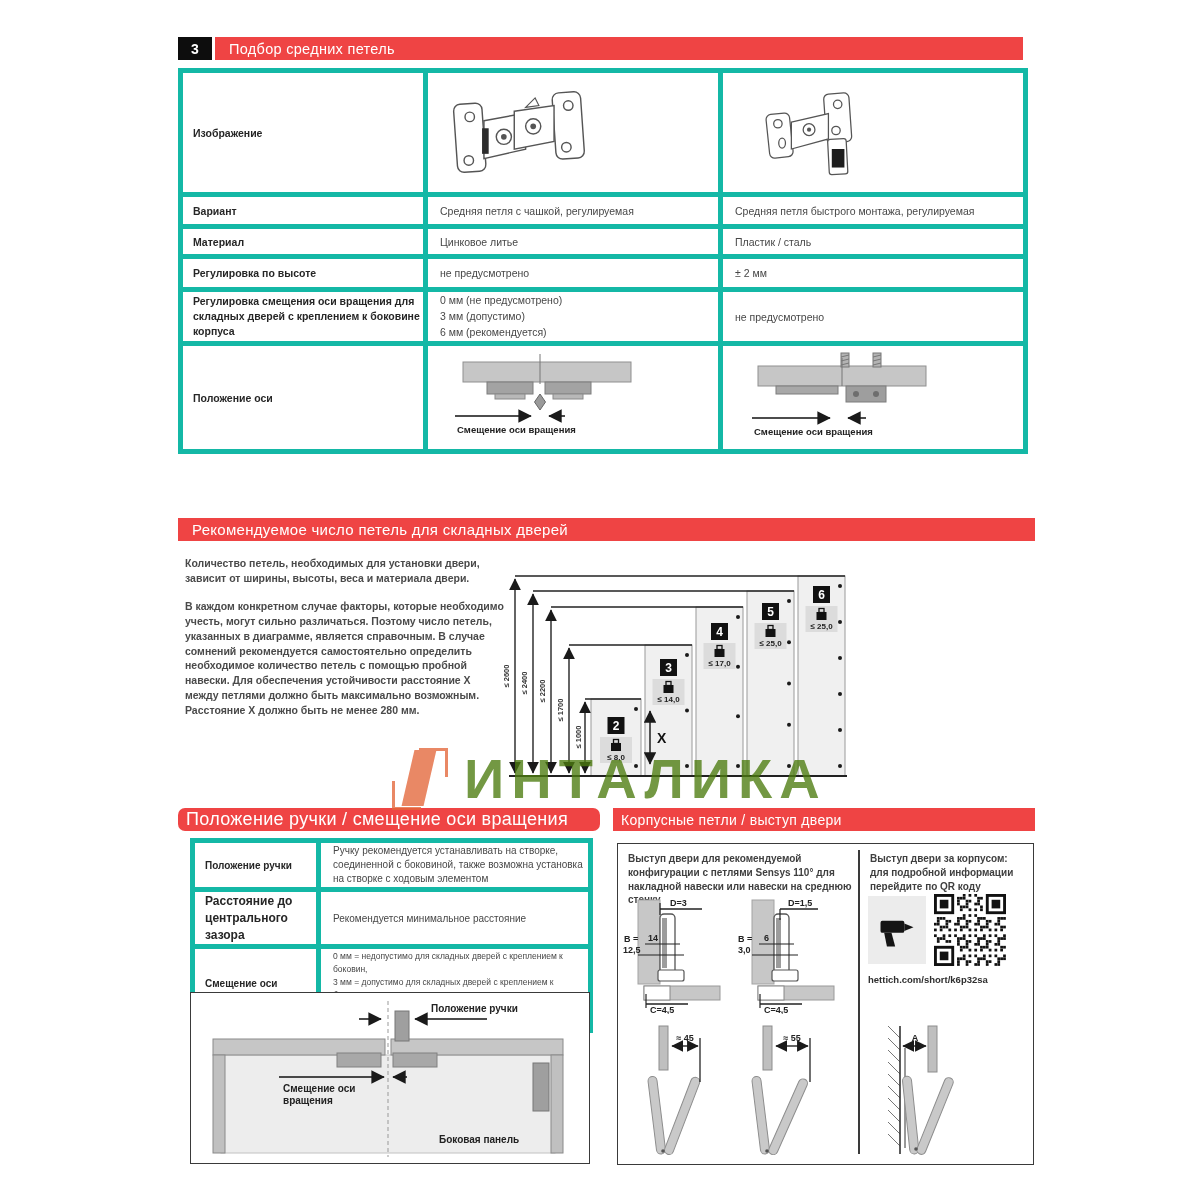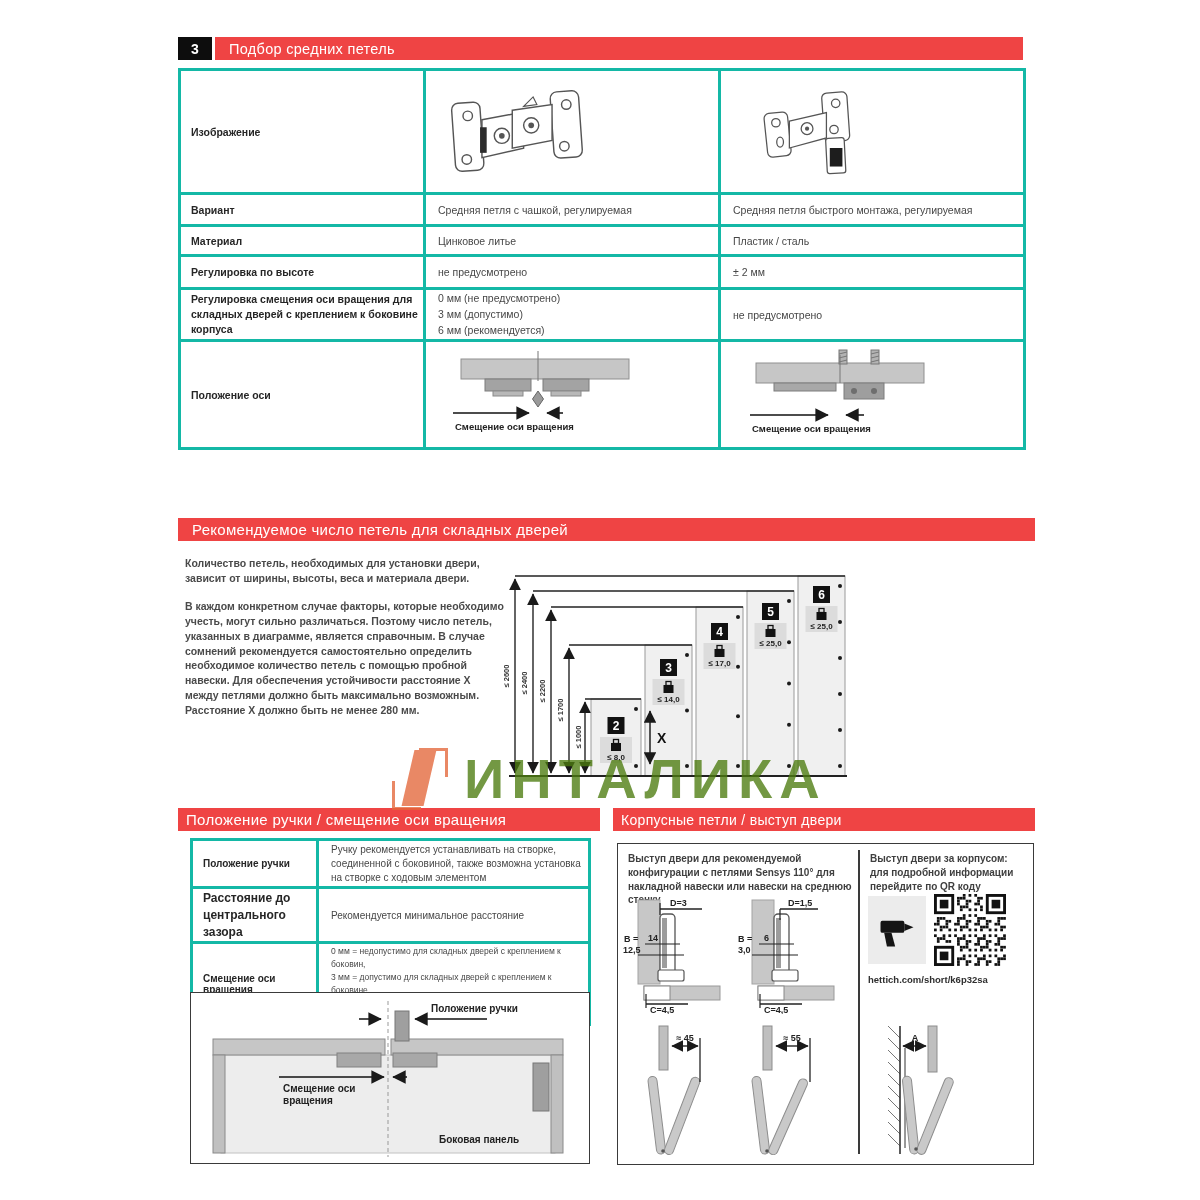--- a/index.html
+++ b/index.html
@@ -4,21 +4,21 @@
 <style>
   html,body{margin:0;padding:0;}
   body{width:1200px;height:1200px;background:#ffffff;font-family:"Liberation Sans",sans-serif;position:relative;overflow:hidden;color:#3a3a3a;}
   .page{position:absolute;inset:0;}
   
   .sec-header{position:absolute;display:flex;height:23px;}
   .sec-num{width:34px;background:#0d0d0d;color:#fff;display:flex;align-items:center;justify-content:center;font-size:14px;font-weight:700;margin-right:3px;}
   .sec-title{flex:1;background:#ef4444;color:#fff;display:flex;align-items:center;padding-left:14px;font-size:14.5px;letter-spacing:.3px;}
   
   table{border-collapse:collapse;table-layout:fixed;position:absolute;background:#fff;}
-  td{border:3px solid #14b8a6;vertical-align:middle;font-size:10.5px;color:#3d3d3d;}
+  td{border:5px solid #14b8a6;vertical-align:middle;font-size:10.5px;color:#3d3d3d;}
   td.lab{font-weight:700;padding-left:10px;color:#262626;}
   td.val{padding-left:12px;font-weight:400;color:#474747;}
   #t1 td.img-cell{text-align:center;}
   .mlines div{line-height:1.5;}
   
   .sec2-text{position:absolute;font-size:10.5px;font-weight:700;color:#4a4a4a;line-height:1.42;}
   .sec2-text p{margin:0 0 13px 0;}
   
   .watermark{position:absolute;display:flex;align-items:center;opacity:.78;z-index:6;pointer-events:none;}
   .wm-logo{position:relative;width:62px;height:62px;margin-right:14px;}
@@ -280,21 +280,21 @@
   <div class="watermark" style="left:388px;top:748px;">
     <div class="wm-logo">
       <div class="wm-br1"></div>
         <div class="wm-br2"></div>
         <div class="wm-bar"></div>
     </div>
     <div class="wm-text">ИНТАЛИКА</div>
   </div>
 
   <div class="sec-header" style="left:178px;top:808px;width:422px;">
-    <div class="sec-title" style="font-size:15px;padding-left:8px;">Положение ручки / смещение оси вращения</div>
+    <div class="sec-title" style="font-size:18px;padding-left:8px;border-radius:7px;">Положение ручки / смещение оси вращения</div>
   </div>
 
   <table id="t3" style="left:190px;top:838px;width:398px;">
     <colgroup>
         <col style="width:126px">
         <col style="width:272px">
       </colgroup>
     <tbody>
         <tr style="height:48px">
       <td class="lab" style="font-size:10px;">Положение ручки</td>

